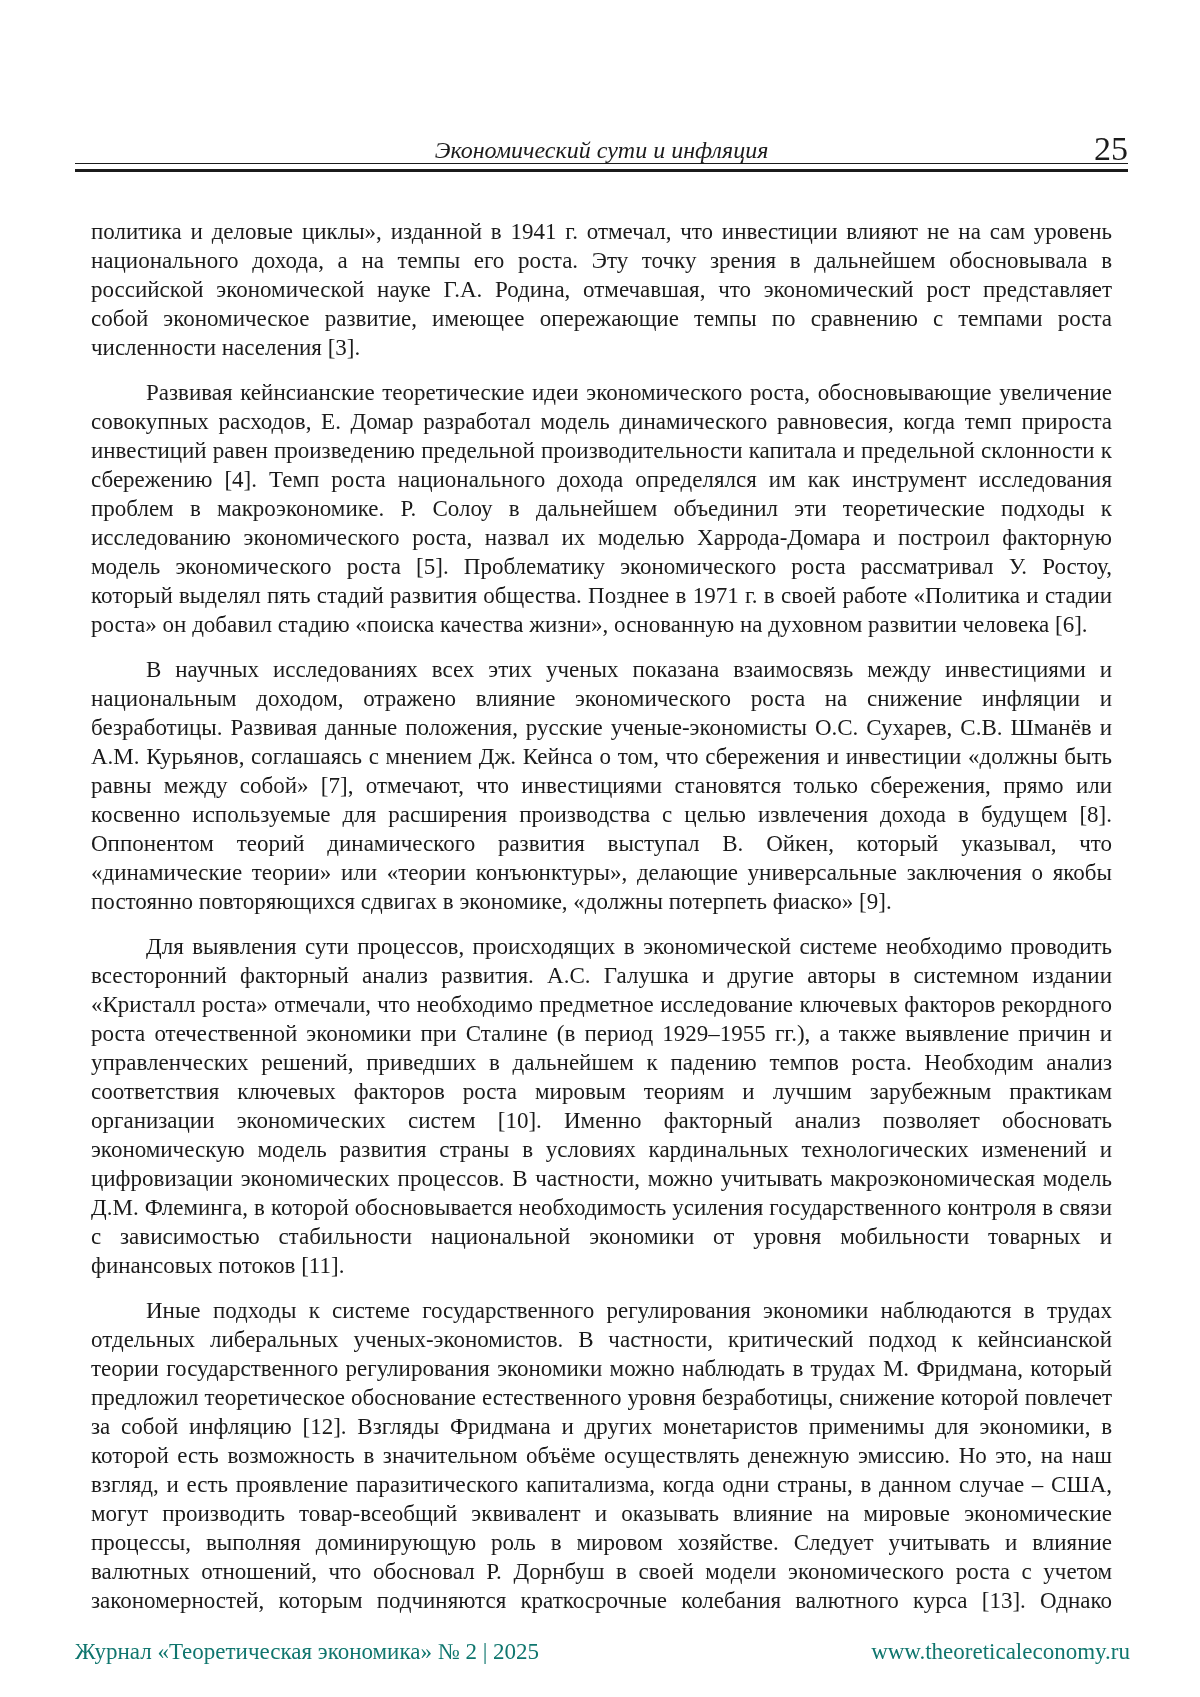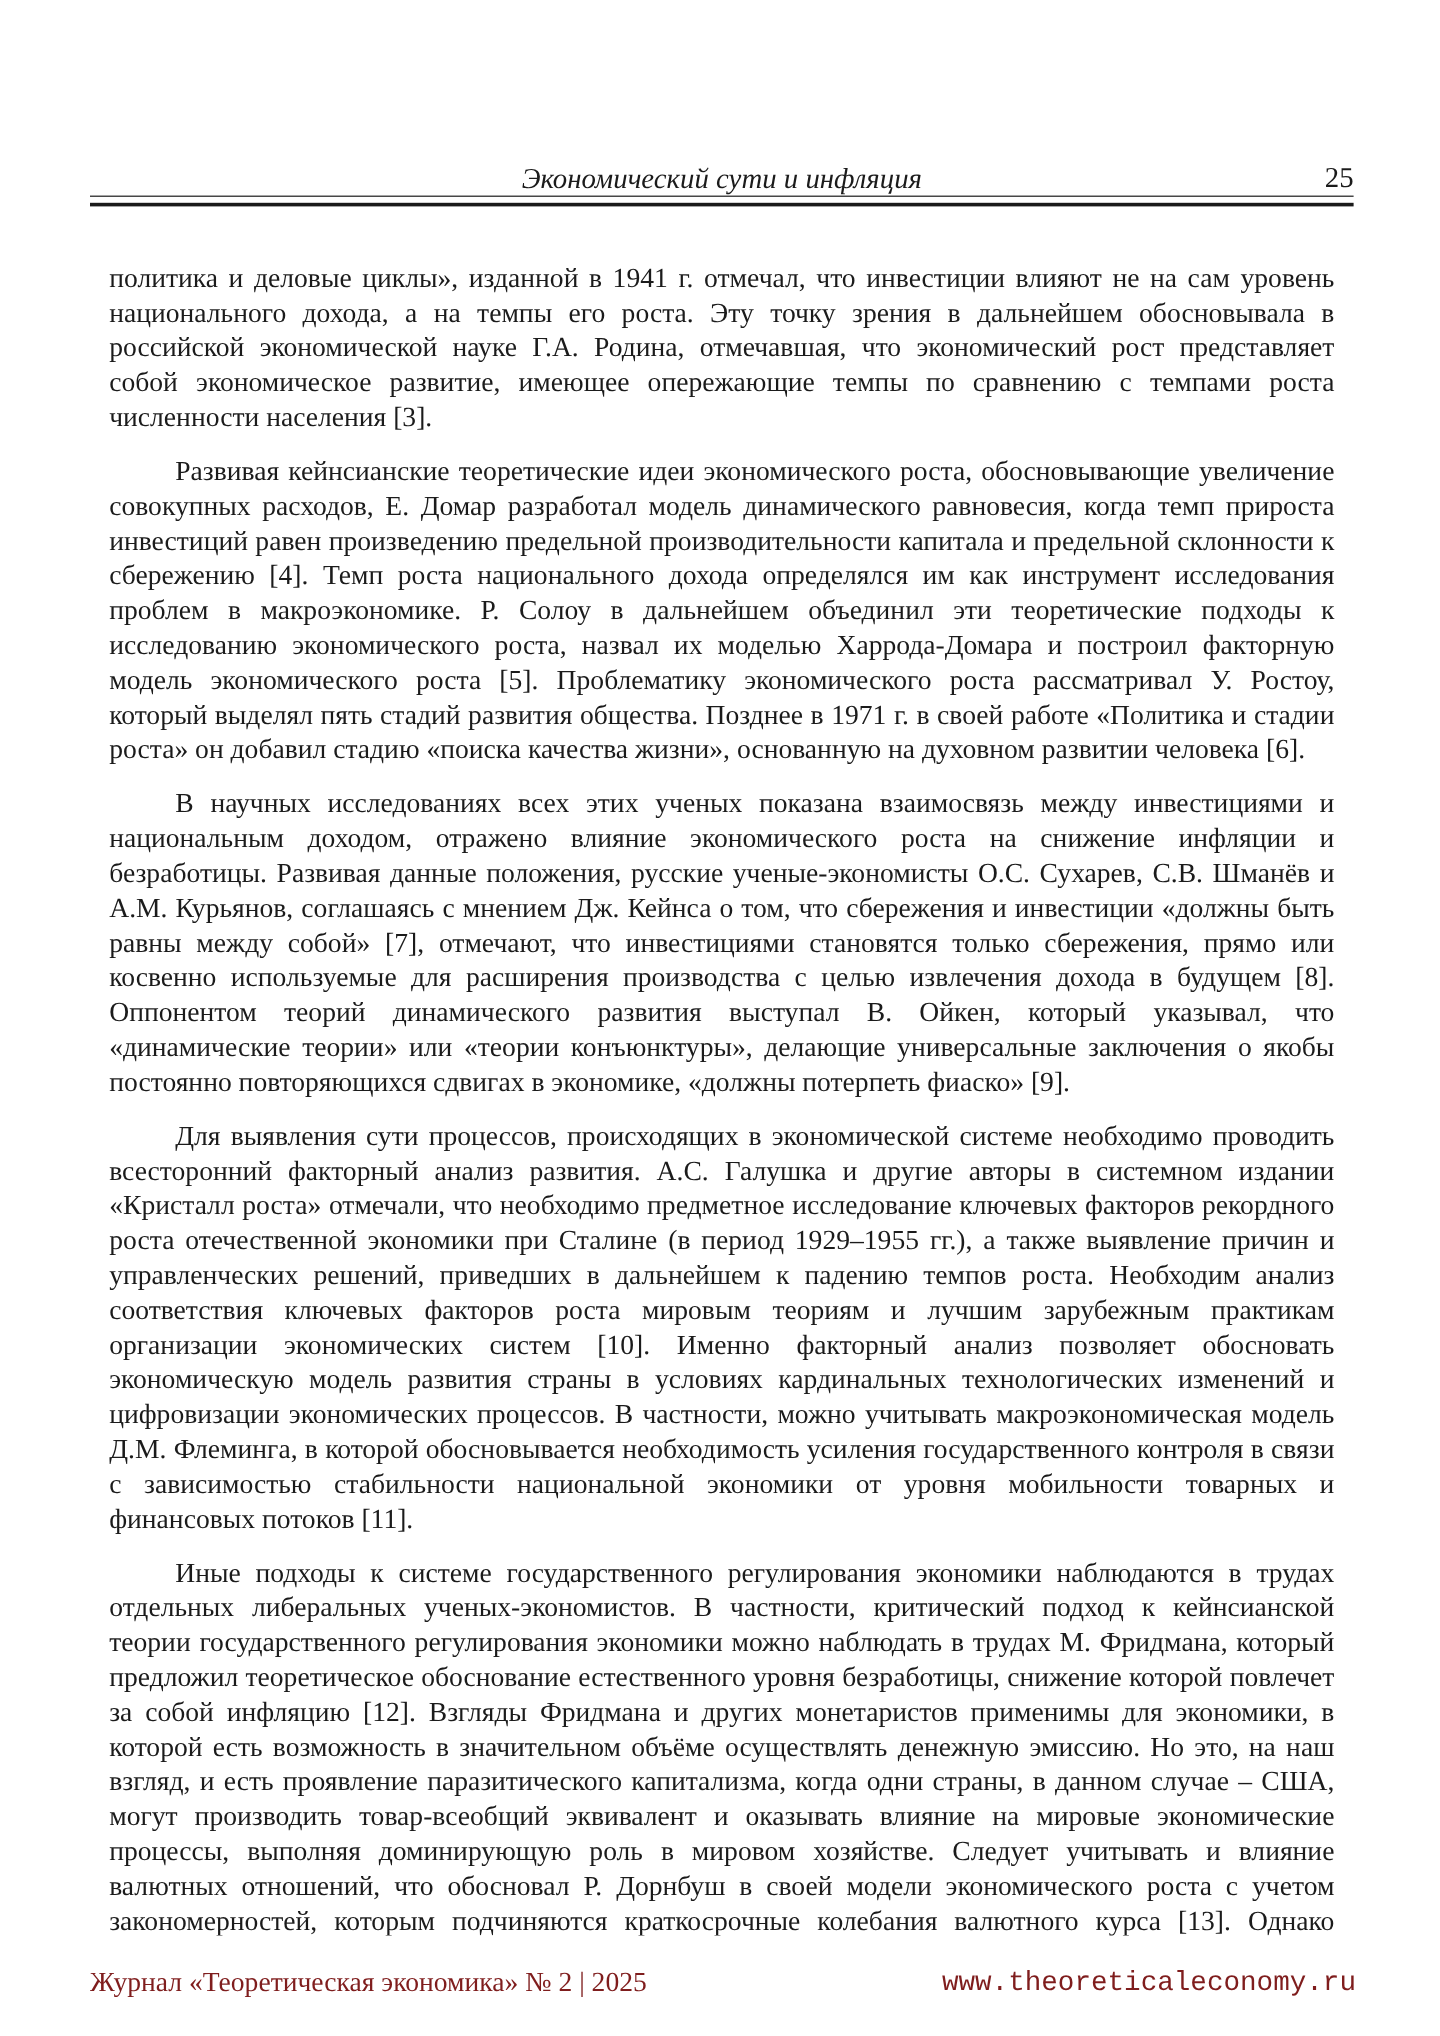--- a/index.html
+++ b/index.html
@@ -32,21 +32,21 @@
     text-align: center;
     font-style: italic;
     font-size: 24px;
     line-height: 28px;
     color: #1b1b1b;
   }
   .page-number {
     position: absolute;
     right: 0;
     top: -2px;
-    font-size: 24px;
+    font-size: 34px;
     line-height: 30px;
     color: #1b1b1b;
   }
   .header-rule {
     position: absolute;
     top: 163px;
     left: 75px;
     right: 72px;
     height: 5px;
     border-top: 1px solid #1b1b1b;
@@ -75,24 +75,24 @@
   .footer {
     position: absolute;
     left: 75px;
     right: 70px;
     top: 1638px;
     display: flex;
     justify-content: space-between;
     align-items: flex-end;
     font-size: 23px;
     line-height: 28px;
-    color: #7f1d1d;
+    color: #0f766e;
   }
   .footer-left { text-align: left; }
-  .footer-right { text-align: right; font-family: Liberation Mono, monospace; }
+  .footer-right { text-align: right; }
 </style>
 </head>
 <body>
 
 <div class="page">
 
   <div class="header">
     <div class="running-title">Экономический сути и инфляция</div>
     <div class="page-number">25</div>
   </div>

